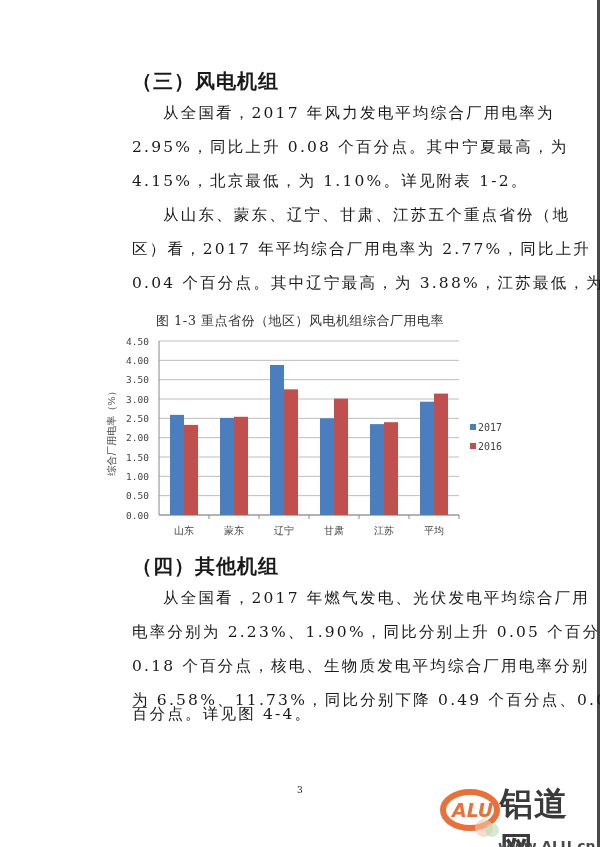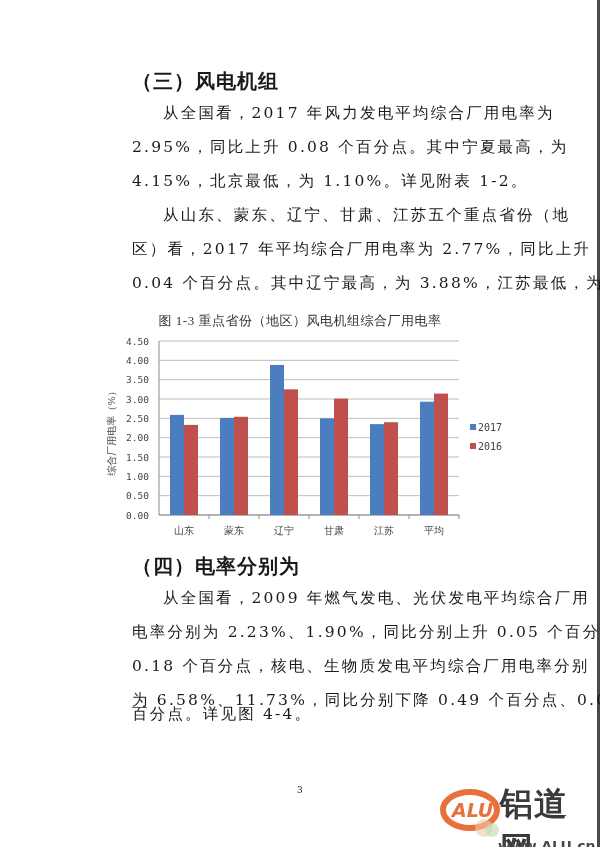--- a/index.html
+++ b/index.html
@@ -17,21 +17,21 @@
     font-family: "DejaVu Sans", "Liberation Sans", sans-serif;
   }
   .para-line {
     position: absolute; left: 132px; width: 380px; font-size: 15.5px; white-space: nowrap;
     letter-spacing: 2.2px;
   }
   .para-line.indent { left: 163px; }
   .para-line.flush { left: 132px; }
   .chart-title {
     position: absolute; left: 0; width: 600px; top: 312px; text-align: center;
-    font-size: 13px; color: #333; letter-spacing: 0.5px; font-family: Liberation Serif, serif;
+    font-size: 13px; color: #333; letter-spacing: 0.5px;
   }
   #chart {
     position: absolute; left: 0; top: 0; width: 600px; height: 847px; pointer-events: none;
   }
   .page-number {
     position: absolute; left: 297px; top: 785px; font-size: 9px; color: #222;
   }
   .watermark {
     position: absolute; left: 440px; top: 782px; width: 155px; height: 62px;
   }
@@ -107,22 +107,22 @@
     <line x1="459" x2="459" y1="515" y2="519" stroke="#888"></line>
     <rect x="420" y="401.70666666666665" width="14" height="113.29333333333334" fill="#4a7ebf"></rect>
     <rect x="434" y="393.5866666666667" width="14" height="121.41333333333333" fill="#c0504d"></rect>
     <text x="434" y="534" text-anchor="middle" font-size="10" fill="#444" font-family="DejaVu Serif, serif">平均</text>
     <rect x="470" y="424" width="6" height="6" fill="#4a7ebf"></rect>
     <text x="478" y="431" font-size="10" fill="#444" font-family="DejaVu Sans Mono, monospace">2017</text>
     <rect x="470" y="443" width="6" height="6" fill="#c0504d"></rect>
     <text x="478" y="450" font-size="10" fill="#444" font-family="DejaVu Sans Mono, monospace">2016</text>
   </svg>
 
-<div class="heading" style="top:553px">（四）电率分别为</div>
-<div class="para-line indent" style="top:588px">从全国看，2009 年燃气发电、光伏发电平均综合厂用</div>
+<div class="heading" style="top:553px">（四）其他机组</div>
+<div class="para-line indent" style="top:588px">从全国看，2017 年燃气发电、光伏发电平均综合厂用</div>
 <div class="para-line flush" style="top:622px">电率分别为 2.23%、1.90%，同比分别上升 0.05 个百分点、</div>
 <div class="para-line flush" style="top:656px">0.18 个百分点，核电、生物质发电平均综合厂用电率分别</div>
 <div class="para-line flush" style="top:690px">为 6.58%、11.73%，同比分别下降  0.49 个百分点、0.07 个</div>
 <div class="para-line flush" style="top:703px; top:704px">百分点。详见图 4-4。</div>
 
 <div class="page-number">3</div>
 
 <div class="watermark">
   <svg width="62" height="58" viewBox="0 0 62 58" style="position:absolute;left:0;top:2px">
     <ellipse cx="30" cy="26" rx="27" ry="18" fill="none" stroke="#e8703a" stroke-width="6"></ellipse>

